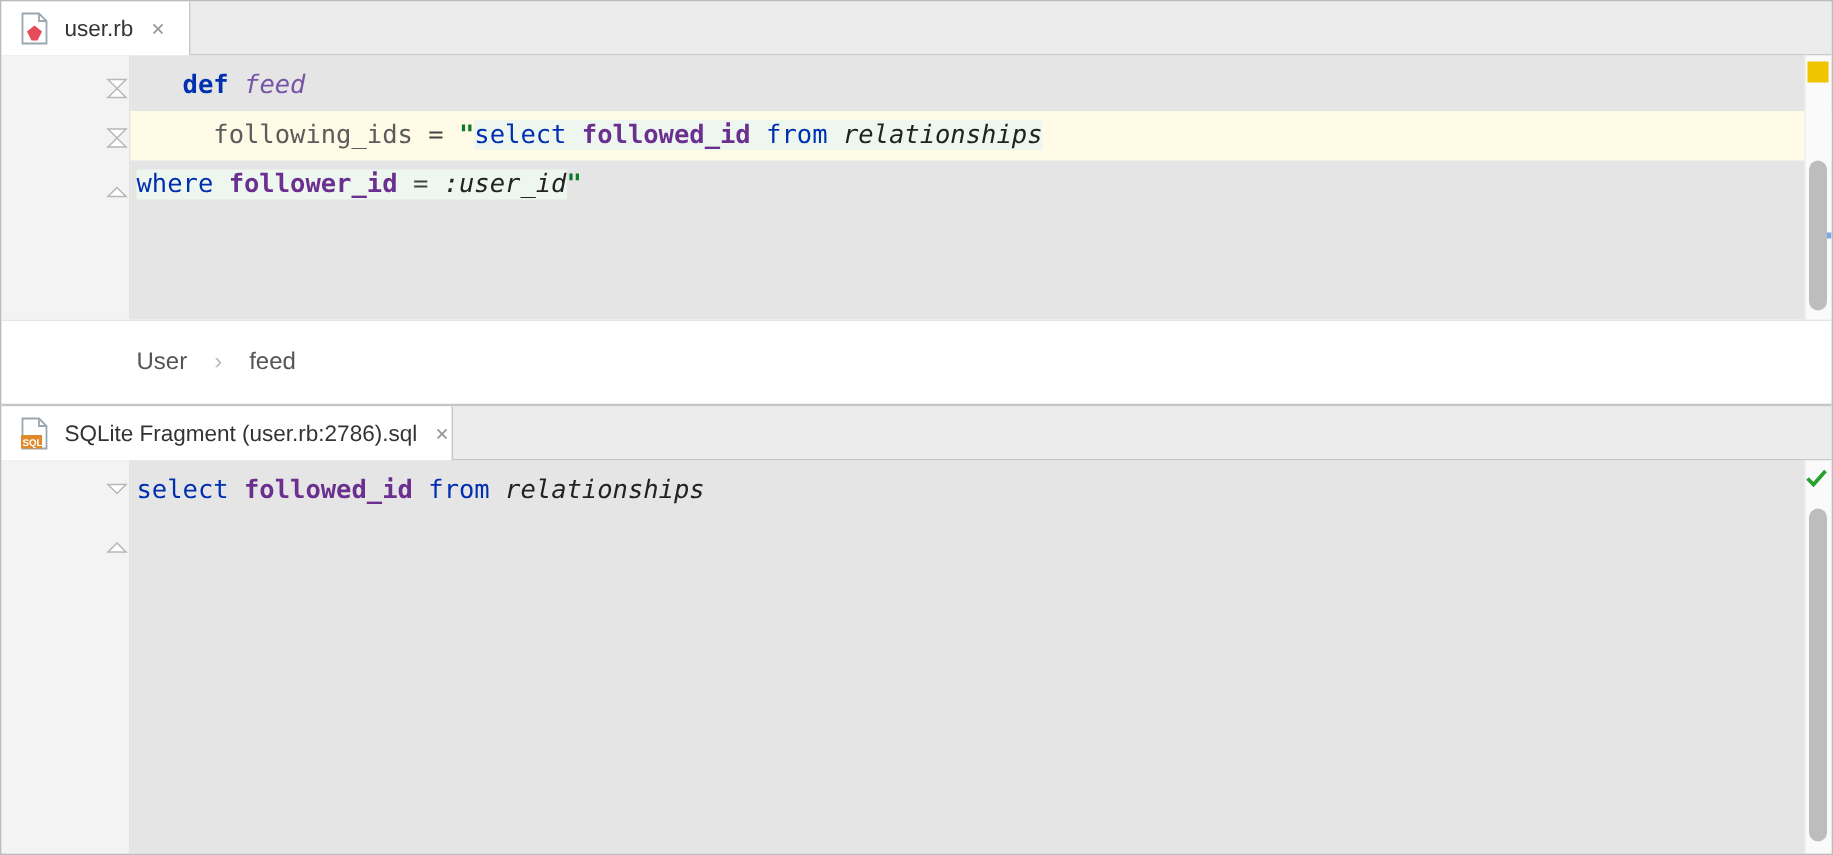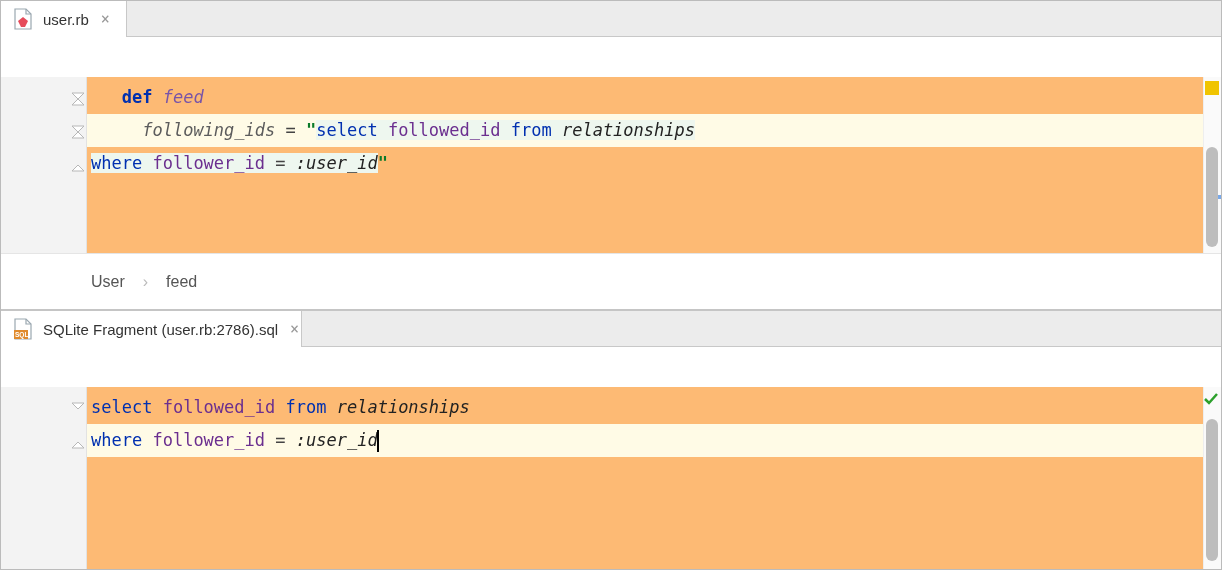--- a/index.html
+++ b/index.html
@@ -48,22 +48,21 @@
     display: inline-block;
     position: relative;
   }
   .icon-file svg { width: 20px; height: 22px; }
 
   
   .editor {
     display: flex;
     flex: 0 0 auto;
     position: relative;
-    background: #fdba74;
-    margin-top: 40px;
+    background: #e5e5e5;
   }
   .gutter {
     width: 86px;
     background: #f3f3f3;
     border-right: 1px solid #e2e2e2;
     position: relative;
   }
   .code {
     flex: 1;
     position: relative;
@@ -75,22 +74,22 @@
     padding-left: 4px;
   }
   .hl-line { background: #fffbe6; }
   .string-bg {
     background: #eef7ef;
     display: inline;
   }
   .kw-def { color: #0030b0; font-weight: 700; }
   .kw-sql { color: #0030b0; font-weight: 400; }
   .fname { color: #7854a8; font-style: italic; }
-  .varname { color: #5c5c5c; font-style: italic; }
-  .sql-col { color: #6b2f8f; font-weight: 400; }
+  .varname { color: #5c5c5c; }
+  .sql-col { color: #6b2f8f; font-weight: 700; }
   .eq { color: #444; }
   .quote { color: #0a7a29; font-weight: 700; }
   .plain { color: #222; font-style: italic; }
 
   .fold-knob {
     position: absolute;
     right: -1px;
     width: 18px; height: 18px;
     transform: translateY(-50%);
   }
@@ -242,21 +241,20 @@
           </svg>
       </div>
       <div class="fold-knob" style="top:55px">
         <svg width="18" height="18">
             <polygon points="3,15 15,15 9,9" fill="#fff" stroke="#b7b7b7"></polygon>
           </svg>
       </div>
     </div>
     <div class="code sql-code">
       <div class="line"><span class="kw-sql">select</span> <span class="sql-col">followed_id</span> <span class="kw-sql">from</span> <span class="plain">relationships</span></div>
-      <div class="line hl-line"><span class="kw-sql">where</span> <span class="sql-col">follower_id</span><span class="eq"> = </span><span class="plain">:user_id</span><span class="cursor"></span></div>
     </div>
 
     <div class="marker-stripe">
       <span class="marker-ok">
         <svg width="16" height="16">
             <path d="M2 8 L6 12 L14 3" fill="none" stroke="#2ca02c" stroke-width="2.5"></path>
           </svg>
       </span>
     </div>
     <div class="scrollbar-thumb" style="top:32px;bottom:8px"></div>

